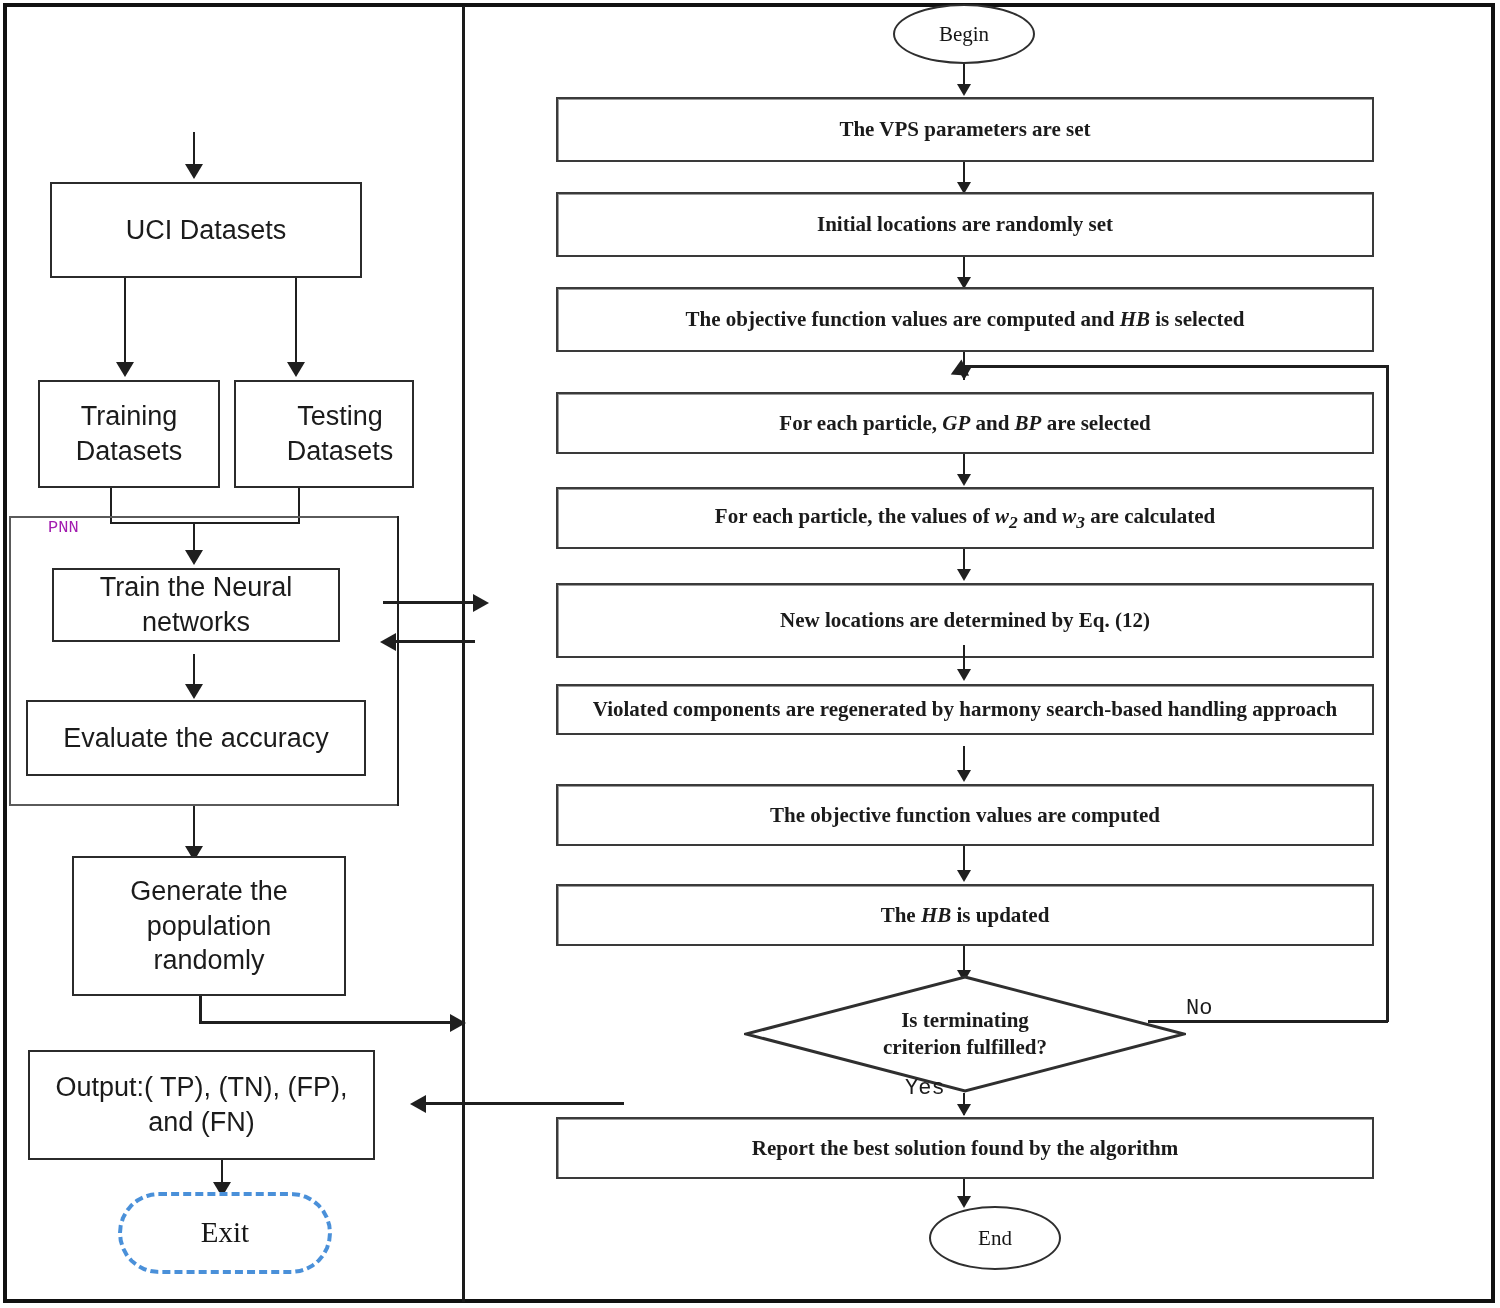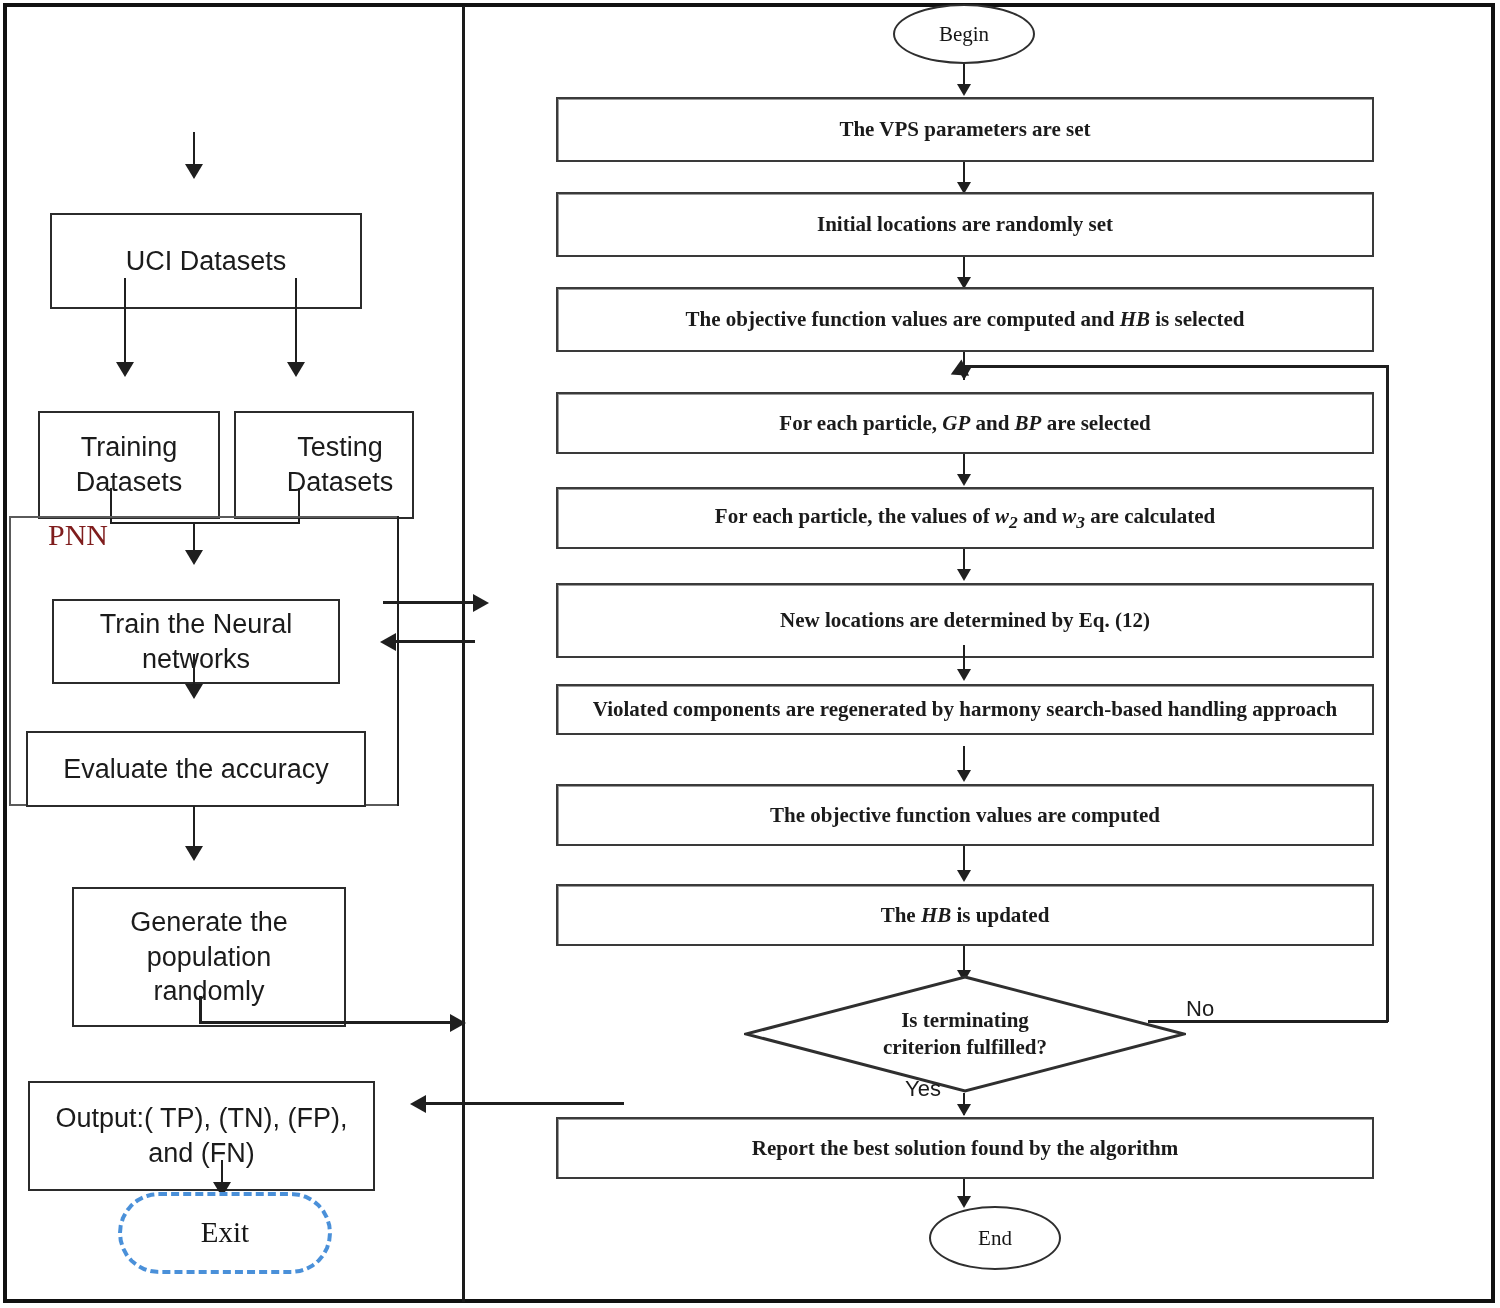--- a/index.html
+++ b/index.html
@@ -17,21 +17,21 @@
   .divider{
     position:absolute;left:462px;top:6px;width:3px;height:1296px;background:#1a1a1a;
   }
   
   .node{
     position:absolute;box-sizing:border-box;
     display:flex;align-items:center;justify-content:center;
     text-align:center;line-height:1.28;
   }
   .box{
-    border:2px solid #2b2b2b;background:#fff;margin-top:31px;
+    border:2px solid #2b2b2b;background:#fff;
   }
   .box-r{
     border:2px solid #3a3a3a;background:#fff;
     box-shadow:1px 1px 0 0 #9a9a9a inset;
   }
   .left-txt{font-family:"Liberation Sans",sans-serif;font-size:27px;color:#1b1b1b;}
   .right-txt{font-family:"Liberation Serif",serif;font-size:21px;color:#1b1b1b;font-weight:600;}
   .stadium-blue{
     border:7px solid #5b9bd5;border-radius:70px;background:#fff;
     font-family:"Liberation Serif",serif;font-size:29px;color:#161616;
@@ -45,42 +45,42 @@
     font-family:"Liberation Serif",serif;font-size:29px;color:#161616;
   }
   .ellipse{
     border:2px solid #2f2f2f;border-radius:50%;background:#fff;
     font-family:"Liberation Serif",serif;font-size:21px;color:#161616;
   }
   .pnn-group{
     position:absolute;border:2px solid #5a5a5a;background:transparent;box-sizing:border-box;
   }
   .pnn-label{
-    position:absolute;font-family:Liberation Serif, serif;font-size:30px;color:#7f1d1d;
+    position:absolute;font-family:Liberation Mono, monospace;font-size:17px;color:#a21caf;
   }
   
   .ln{position:absolute;background:#1f1f1f;}
   .lnv{width:2px;}
   .lnh{height:2px;}
   .lnv-th{width:3px;background:#1f1f1f;}
   .lnh-th{height:3px;background:#1f1f1f;}
   .arw{position:absolute;width:0;height:0;}
   .arw-d{border-left:9px solid transparent;border-right:9px solid transparent;border-top:15px solid #1f1f1f;}
   .arw-r{border-top:9px solid transparent;border-bottom:9px solid transparent;border-left:16px solid #1f1f1f;}
   .arw-l{border-top:9px solid transparent;border-bottom:9px solid transparent;border-right:16px solid #1f1f1f;}
   .arw-d-sm{border-left:7px solid transparent;border-right:7px solid transparent;border-top:12px solid #1f1f1f;}
   .diamond-wrap{position:absolute;}
   .diamond-svg{position:absolute;left:0;top:0;}
   .dtext{
     position:absolute;left:0;top:0;width:100%;height:100%;
     display:flex;flex-direction:column;align-items:center;justify-content:center;
     font-family:"Liberation Serif",serif;font-size:21px;color:#1b1b1b;font-weight:600;line-height:1.3;
   }
   .edge-label{
-    position:absolute;font-family:Liberation Sans, sans-serif;font-size:22px;color:#1b1b1b;
+    position:absolute;font-family:Liberation Mono, monospace;font-size:22px;color:#1b1b1b;
   }
   .ital{font-style:italic;}
 </style>
 </head>
 <body>
 
 <div id="page">
   <div id="frame"></div>
   <div class="divider"></div>
 
@@ -110,21 +110,21 @@
 
   <div class="ln lnv" style="left:110px;top:488px;height:36px;"></div>
   <div class="ln lnv" style="left:298px;top:488px;height:36px;"></div>
   <div class="ln lnh" style="left:110px;top:522px;width:190px;"></div>
   <div class="ln lnv" style="left:193px;top:522px;height:32px;"></div>
   <div class="arw arw-d" style="left:185px;top:550px;"></div>
 
   <div class="pnn-group" style="left:9px;top:516px;width:390px;height:290px;"></div>
   <div class="pnn-label" style="left:48px;top:518px;">PNN</div>
 
-  <div class="node box left-txt" style="left:52px;top:568px;width:288px;height:85px;flex-direction:column;">
+  <div class="node box left-txt" style="left:52px;top:568px;width:288px;height:74px;flex-direction:column;">
     <span>Train the Neural</span>
     <span>networks</span>
   </div>
   <div class="ln lnv" style="left:193px;top:654px;height:34px;"></div>
   <div class="arw arw-d" style="left:185px;top:684px;"></div>
 
   <div class="node box left-txt" style="left:26px;top:700px;width:340px;height:76px;">
     <span>Evaluate the accuracy</span>
   </div>
 

